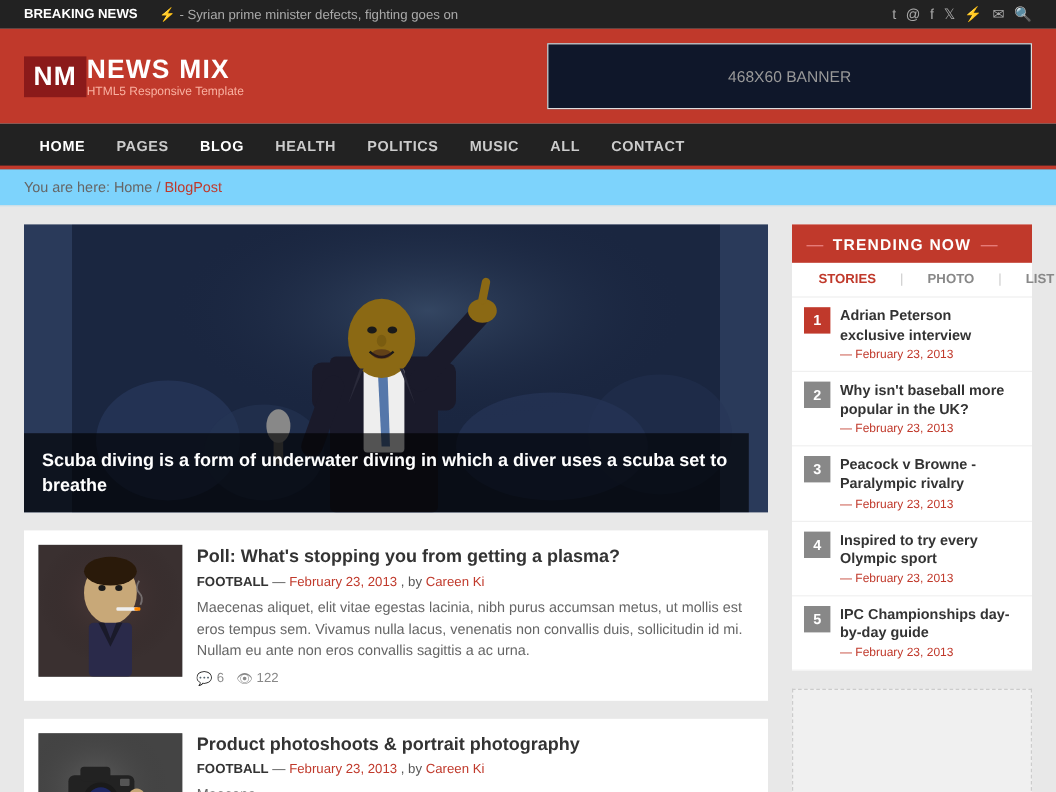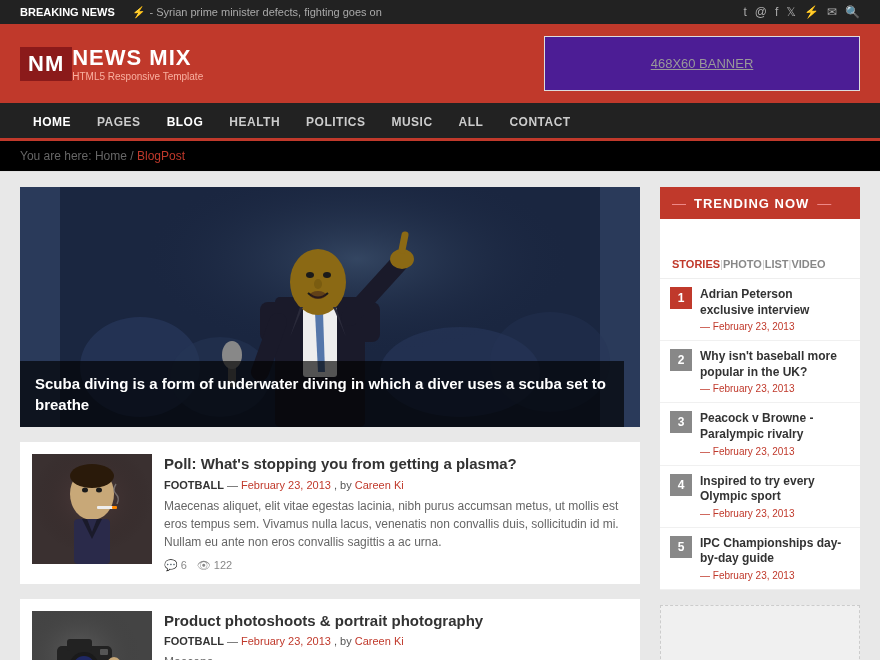--- a/index.html
+++ b/index.html
@@ -40,30 +40,29 @@
       color: #fff;
       font-weight: bold;
       font-size: 22px;
       padding: 4px 8px;
       letter-spacing: 1px;
     }
     .logo-text { color: #fff; }
     .logo-title { font-size: 22px; font-weight: bold; letter-spacing: 1px; }
     .logo-sub { font-size: 10px; color: #f9b0a0; }
     .banner-slot {
-      background: #4c1d95;
+      background: #0f172a;
       border: 1px solid #ddd;
-      width: 316px;
+      width: 404px;
       height: 55px;
       display: flex;
       align-items: center;
       justify-content: center;
       color: #999;
       font-size: 13px;
-      text-decoration: underline;
     }
 
     
     .nav {
       background: #222;
       padding: 0 20px;
       display: flex;
       align-items: center;
       position: relative;
     }
@@ -83,21 +82,21 @@
       width: 100%;
       height: 3px;
       background: #c0392b;
       position: absolute;
       bottom: 0;
       left: 0;
     }
 
     
     .breadcrumb {
-      background: #000000;
+      background: #7dd3fc;
       padding: 8px 20px;
       font-size: 12px;
       color: #666;
       border-bottom: 1px solid #e0e0e0;
     }
     .breadcrumb a { color: #c0392b; text-decoration: none; }
 
     
     .main-container {
       max-width: 880px;
@@ -197,25 +196,24 @@
       padding: 8px 12px;
       display: flex;
       align-items: center;
       gap: 8px;
     }
     .trending-dashes { color: #e88; font-size: 14px; }
     .trending-title { color: #fff; font-size: 13px; font-weight: bold; letter-spacing: 1px; text-transform: uppercase; }
 
     .trending-tabs {
       display: flex;
-      padding: 8px 12px;
-      gap: 0;
+      padding: 8px 22px;
+      gap: 20px;
       border-bottom: 1px solid #eee;
       font-size: 11px;
-      margin-top: 31px;
     }
     .trending-tab {
       color: #c0392b;
       cursor: pointer;
       font-weight: bold;
       font-size: 11px;
     }
     .trending-tab-divider { color: #ccc; }
     .trending-tab.inactive { color: #888; }
 

